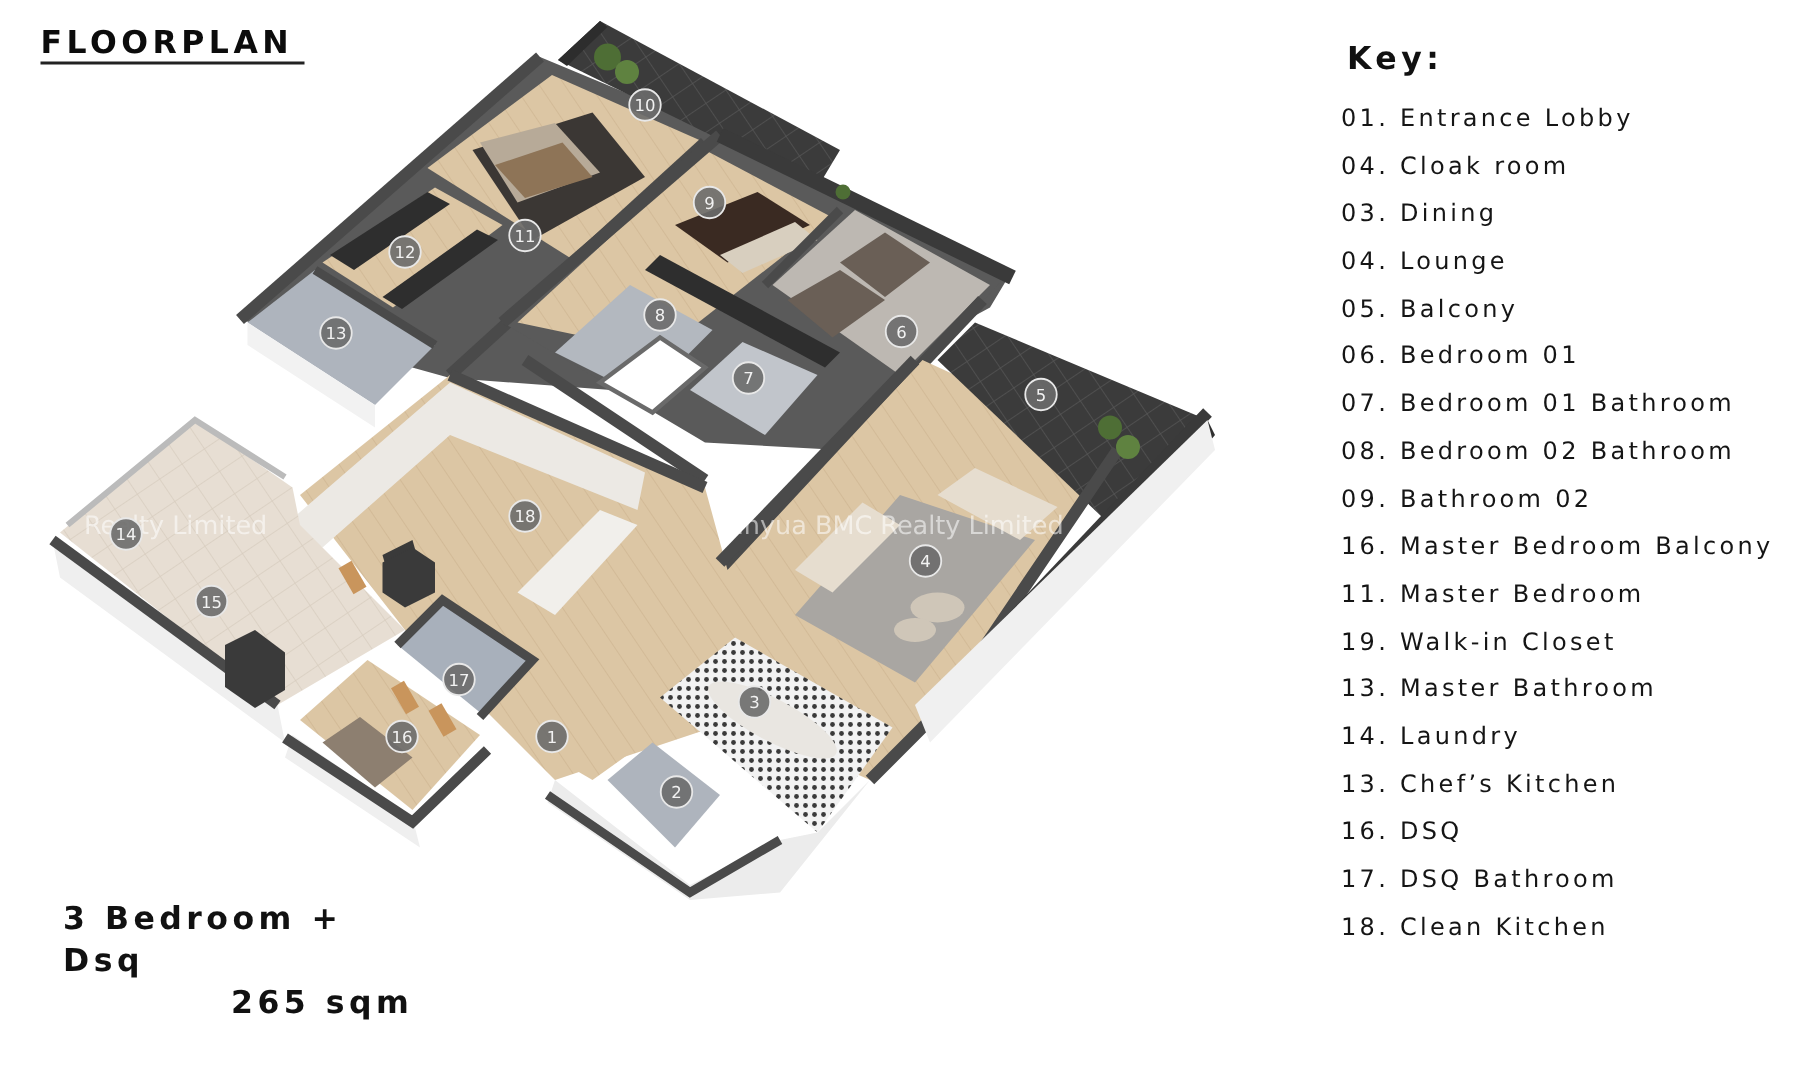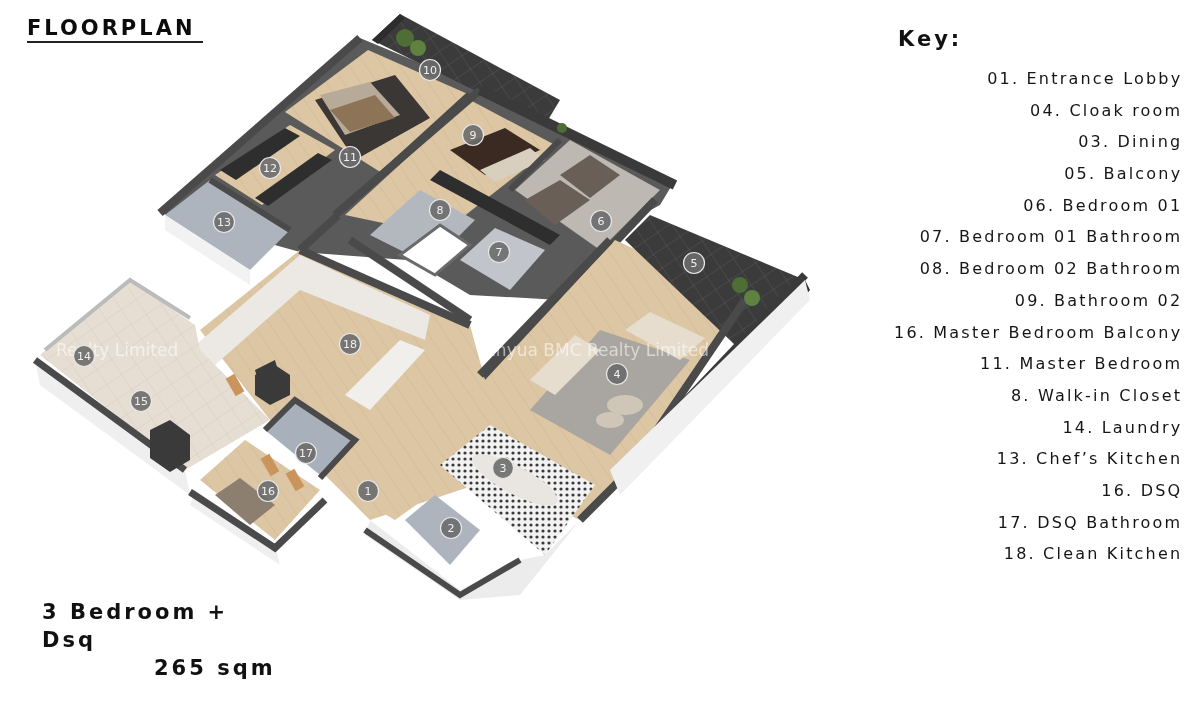--- a/index.html
+++ b/index.html
@@ -26,21 +26,20 @@
     position: absolute; left: 898px; top: 27px;
     font-family: "DejaVu Sans", sans-serif; font-weight: bold; font-size: 21px; letter-spacing: 3px;
   }
   .key-list {
     position: absolute; left: 894px; top: 66px; list-style: none;
   }
   .key-list li {
     height: 31.7px; line-height: 26px;
     font-family: "DejaVu Sans", sans-serif; font-size: 16px; letter-spacing: 2.2px; color: #151515;
     white-space: nowrap;
-    text-align: right;
   }
 
   .plan { position: absolute; left: 0; top: 0; width: 860px; height: 712px; }
   .marker-label { font-family: "DejaVu Sans", sans-serif; font-size: 11px; fill: #f2f2f2; text-anchor: middle; }
   .watermark { font-family: "DejaVu Sans", sans-serif; font-size: 17px; fill: rgba(255,255,255,0.55); }
 </style>
 </head>
 <body>
 
 <div class="title">FLOORPLAN</div>
@@ -263,26 +262,28 @@
 <div class="summary">
   <div>3 Bedroom + Dsq</div>
   <div class="line2">265 sqm</div>
 </div>
 
 <div class="key-title">Key:</div>
 <ul class="key-list">
   <li>01. Entrance Lobby</li>
   <li>04. Cloak room</li>
   <li>03. Dining</li>
+  <li>04. Lounge</li>
   <li>05. Balcony</li>
   <li>06. Bedroom 01</li>
   <li>07. Bedroom 01 Bathroom</li>
   <li>08. Bedroom 02 Bathroom</li>
   <li>09. Bathroom 02</li>
   <li>16. Master Bedroom Balcony</li>
   <li>11. Master Bedroom</li>
-  <li>8. Walk-in Closet</li>
+  <li>19. Walk-in Closet</li>
+  <li>13. Master Bathroom</li>
   <li>14. Laundry</li>
   <li>13. Chef’s Kitchen</li>
   <li>16. DSQ</li>
   <li>17. DSQ Bathroom</li>
   <li>18. Clean Kitchen</li>
 </ul>
 
 </body></html>

